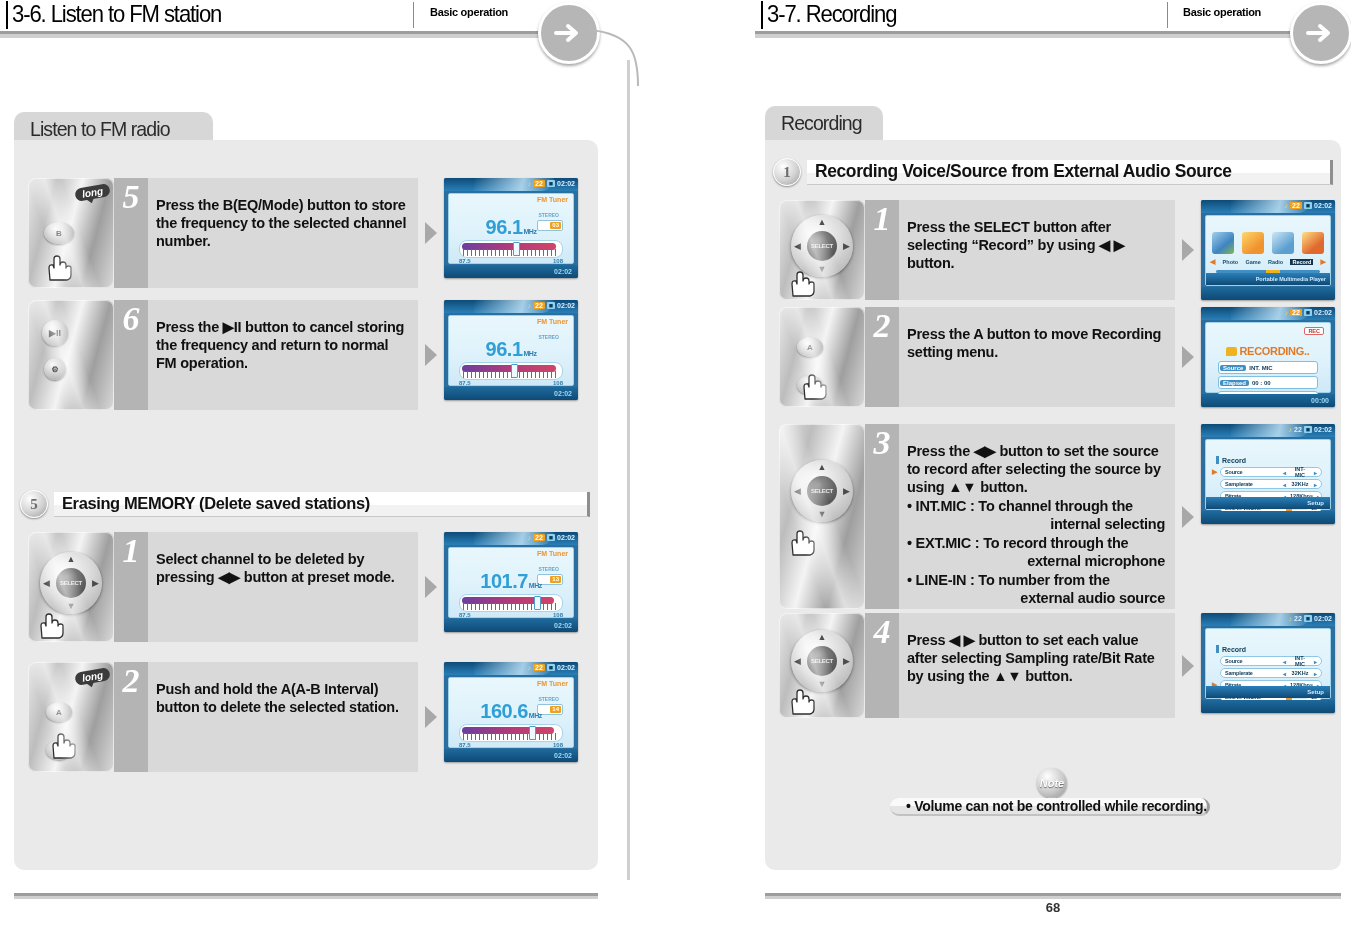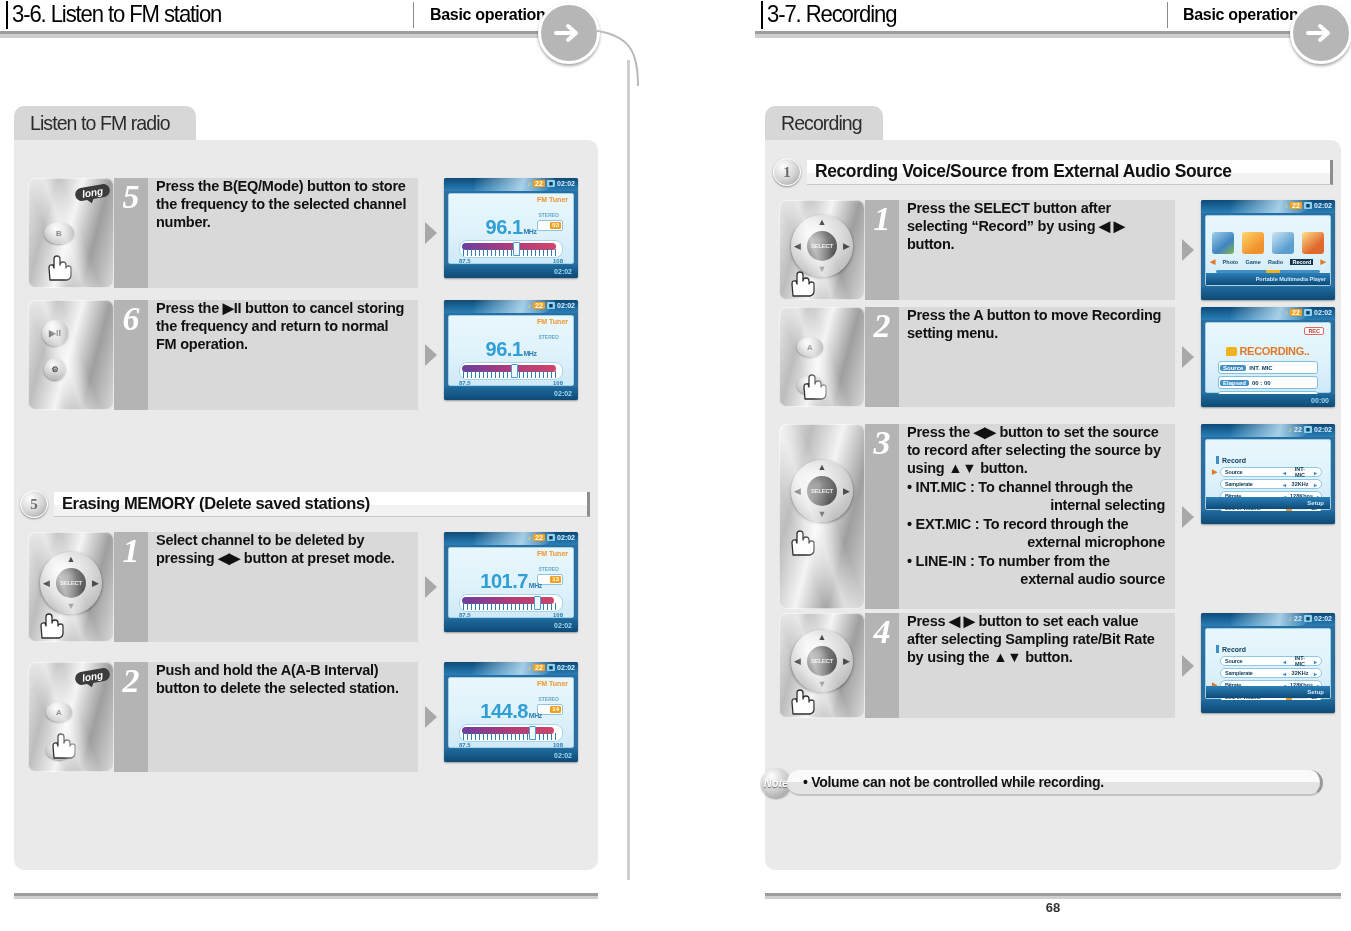--- a/index.html
+++ b/index.html
@@ -16,21 +16,21 @@
   .hdr{position:relative;height:40px;}
   .hdr-title{
     position:absolute;left:12px;top:0px;font-size:24px;font-weight:400;
     font-family:"Liberation Sans Narrow","Liberation Sans",sans-serif;
     letter-spacing:-1.2px;color:#000;white-space:nowrap;
     transform:scaleX(.92);transform-origin:left top;
   }
   .hdr-leftbar{position:absolute;left:6px;top:1px;width:2px;height:28px;background:#000;}
   .hdr-sep{position:absolute;top:2px;width:1px;height:26px;background:#8a8a8a;}
   .hdr-basic{
-    position:absolute;top:6px;font-size:16px;font-weight:bold;color:#000;
+    position:absolute;top:6px;font-size:11px;font-weight:bold;color:#000;
     font-family:"Liberation Sans Narrow","Liberation Sans",sans-serif;
     letter-spacing:-.3px;white-space:nowrap;
   }
   .hdr-rule{position:absolute;left:0;top:31px;height:7px;
      background:linear-gradient(to bottom,#9d9d9d 0 3px,#cfcfcf 3px 7px);}
   .arrow-badge{
     position:absolute;width:56px;height:56px;border-radius:50%;
     background:#b6b6b6;border:3px solid #ffffff;
     box-shadow:0 2px 3px rgba(0,0,0,.35);
     display:flex;align-items:center;justify-content:center;
@@ -125,21 +125,21 @@
   .num{
     flex:0 0 auto;width:34px;background:#b4b4b4;
     display:flex;align-items:flex-start;justify-content:center;
     padding-top:2px;box-sizing:border-box;
   }
   .num span{
     font-size:34px;font-weight:bold;color:#ffffff;font-style:italic;
     font-family:"Liberation Serif",serif;line-height:1;
   }
   .txt{
-    flex:1 1 auto;background:#d9d9d9;padding:0 10px 6px 8px;box-sizing:border-box;
+    flex:1 1 auto;background:#d9d9d9;padding:19px 10px 6px 8px;box-sizing:border-box;
     font-size:14.5px;font-weight:bold;color:#111;line-height:1.23;
     letter-spacing:-.25px;
   }
   .txt p{margin:0;}
   .txt p + p{margin-top:9px;}
   .txt ul{margin:2px 0 0 0;padding:0;list-style:none;}
   .txt li{margin-top:1px;text-indent:-10px;padding-left:10px;}
   .txt li .ind{display:block;text-align:right;text-indent:0;padding-left:0;}
   .step-arrow{
     flex:0 0 auto;width:26px;display:flex;align-items:center;justify-content:center;
@@ -332,21 +332,21 @@
         <path d="M2 11 h18 M14 4 l8 7 -8 7" fill="none" stroke="#ffffff" stroke-width="4" stroke-linecap="round" stroke-linejoin="round"></path>
       </svg>
     </div>
     <svg class="hdr-curve" style="left:588px;top:28px;" width="60" height="60">
       <path d="M2 2 C 44 6, 50 26, 50 58" fill="none" stroke="#b9b9b9" stroke-width="2"></path>
     </svg>
   </div>
 
   <div class="divider"></div>
 
-  <div class="sec-tab" style="left:14px;top:106px;width:182px;">
+  <div class="sec-tab" style="left:14px;top:112px;width:199px;">
     <span>Listen to FM radio</span>
   </div>
   <div class="sec-body" style="left:14px;top:140px;width:584px;height:730px;"></div>
 
   <div class="step" style="left:28px;top:178px;width:550px;height:110px;">
     <div class="dev">
       <div class="dev-long">long</div>
       <div class="dev-btn" style="width:30px;height:22px;left:16px;top:44px;">
         <span>B</span>
       </div>
@@ -552,21 +552,21 @@
           <span class="bar">■</span>
           <span>02:02</span>
         </div>
       </div>
       <div class="lcd-screen">
         <div class="lcd-mode">FM Tuner</div>
         <div class="freq-stereo">STEREO</div>
         <div class="freq-ch">
             <i>14</i>
           </div>
-        <div class="freq"><span>144.8</span><span class="u">MHz</span></div>
+        <div class="freq"><span>160.6</span><span class="u">MHz</span></div>
         <div class="tunebar">
           <div class="fill" style="right:8px;"></div>
           <div class="ticks"></div>
           <div class="knob" style="left:68%;"></div>
         </div>
         <div class="tunelbl l">87.5</div>
         <div class="tunelbl r">108</div>
         <div class="presetrow">
           <b>Preset ON</b>
           <b>KOREA</b>
@@ -888,20 +888,20 @@
             <span class="val">mp3</span>
             <span class="arr">▾</span>
           </div>
         </div>
         <div class="set-foot">Setup</div>
       </div>
       <div class="lcd-bottom"></div>
     </div>
   </div>
 
-  <div class="note" style="left:6px;top:768px;width:562px;">
+  <div class="note" style="left:16px;top:768px;width:562px;flex-direction:column;">
     <div class="note-badge">Note</div>
     <div class="note-strip">• Volume can not be controlled while recording.</div>
   </div>
 
   <div class="foot-rule" style="left:10px;top:893px;width:576px;"></div>
   <div class="foot-num" style="left:0;top:900px;width:596px;">68</div>
 </div>
 
 </body></html>

